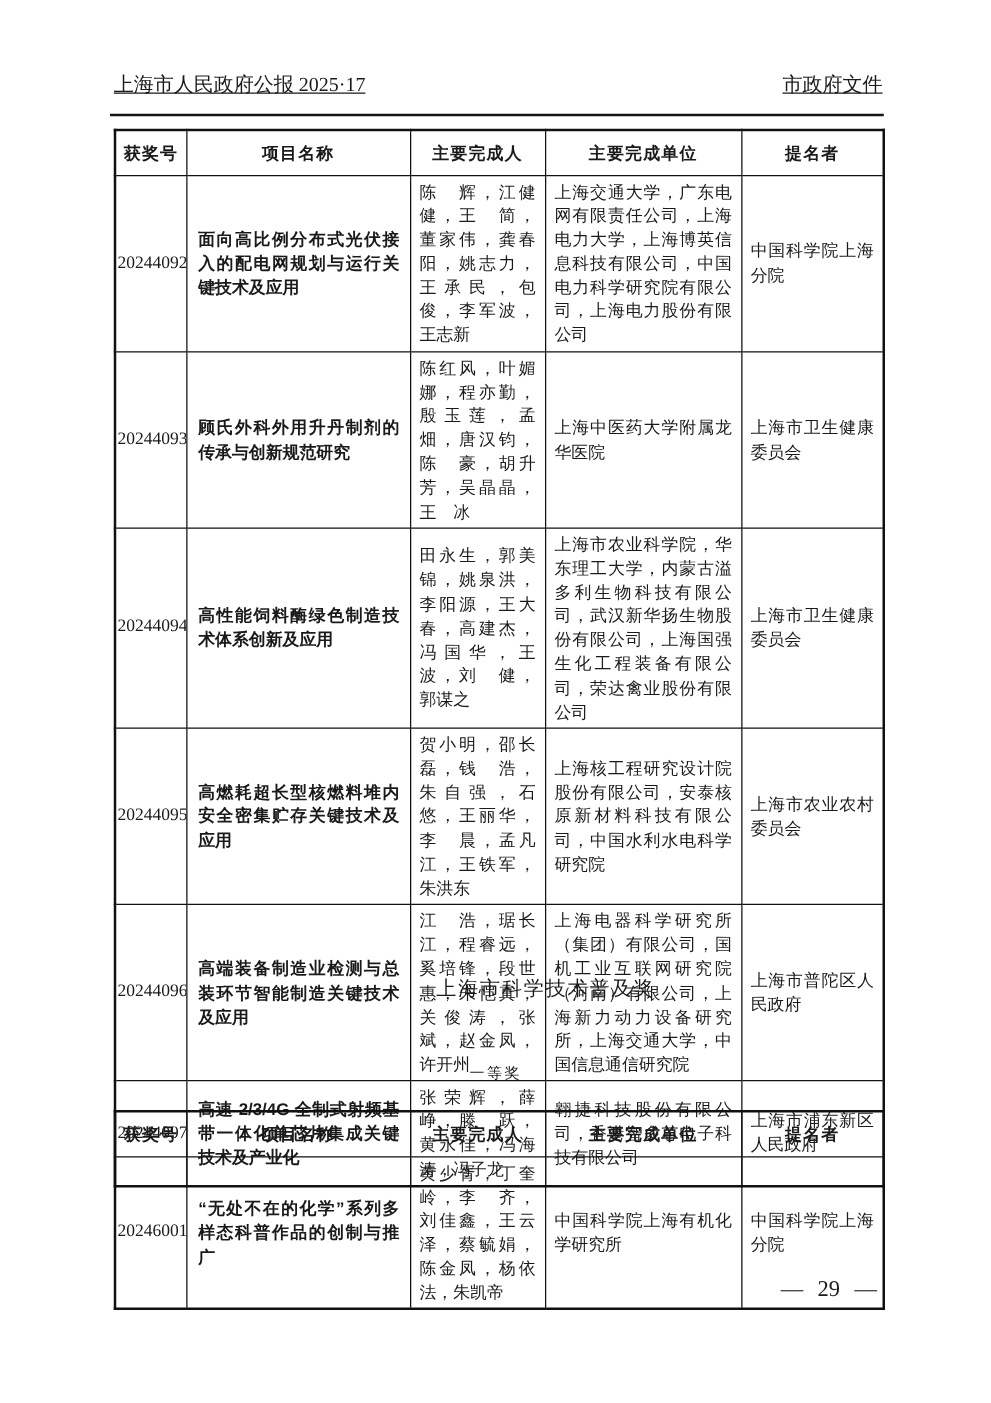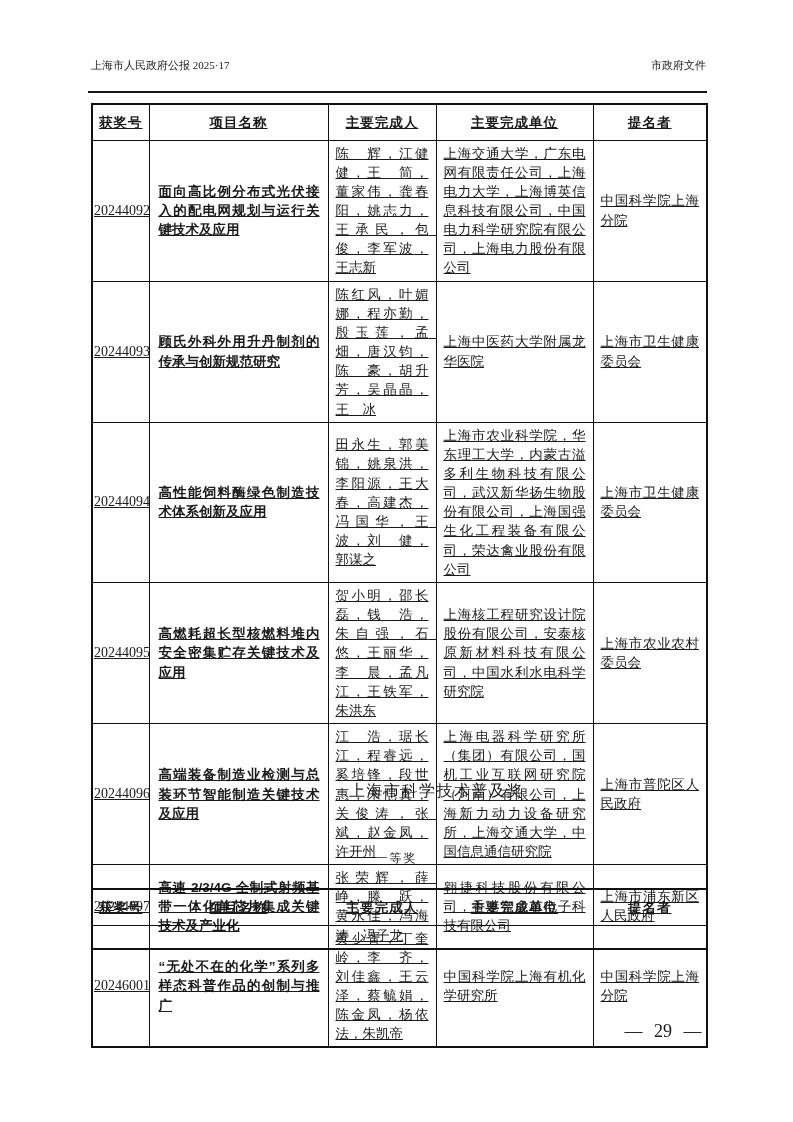--- a/index.html
+++ b/index.html
@@ -10,22 +10,23 @@
     color: #1a1a1a;
     font-family: "Liberation Serif", serif;
     overflow: hidden;
   }
   .page-header {
     position: absolute;
     top: 58px; left: 91px; width: 615px;
     display: flex;
     justify-content: space-between;
     align-items: baseline;
-    font-size: 11px;
-    color: #1a1a1a;
+    font-size: 16px;
+    color: #1a1a1a;
+    text-decoration: underline;
   }
   .header-rule {
     position: absolute;
     top: 91px; left: 88px; width: 619px;
     border-top: 2.5px solid #151515;
   }
   .awards-table {
     position: absolute;
     left: 91px;
     border-collapse: collapse;
@@ -34,21 +35,20 @@
     border: 2px solid #111;
   }
   #table1 { top: 103px; }
   #table2 { top: 888px; }
   .awards-table th, .awards-table td {
     border: 1.2px solid #111;
     vertical-align: middle;
     font-size: 13.5px;
     line-height: 1.42;
     overflow: hidden;
-    text-decoration: underline;
   }
   .awards-table th {
     font-family: "Liberation Sans", sans-serif;
     font-weight: bold;
     text-align: center;
     height: 36px;
     font-size: 13.5px;
     letter-spacing: 1px;
   }
   td.c-no {

